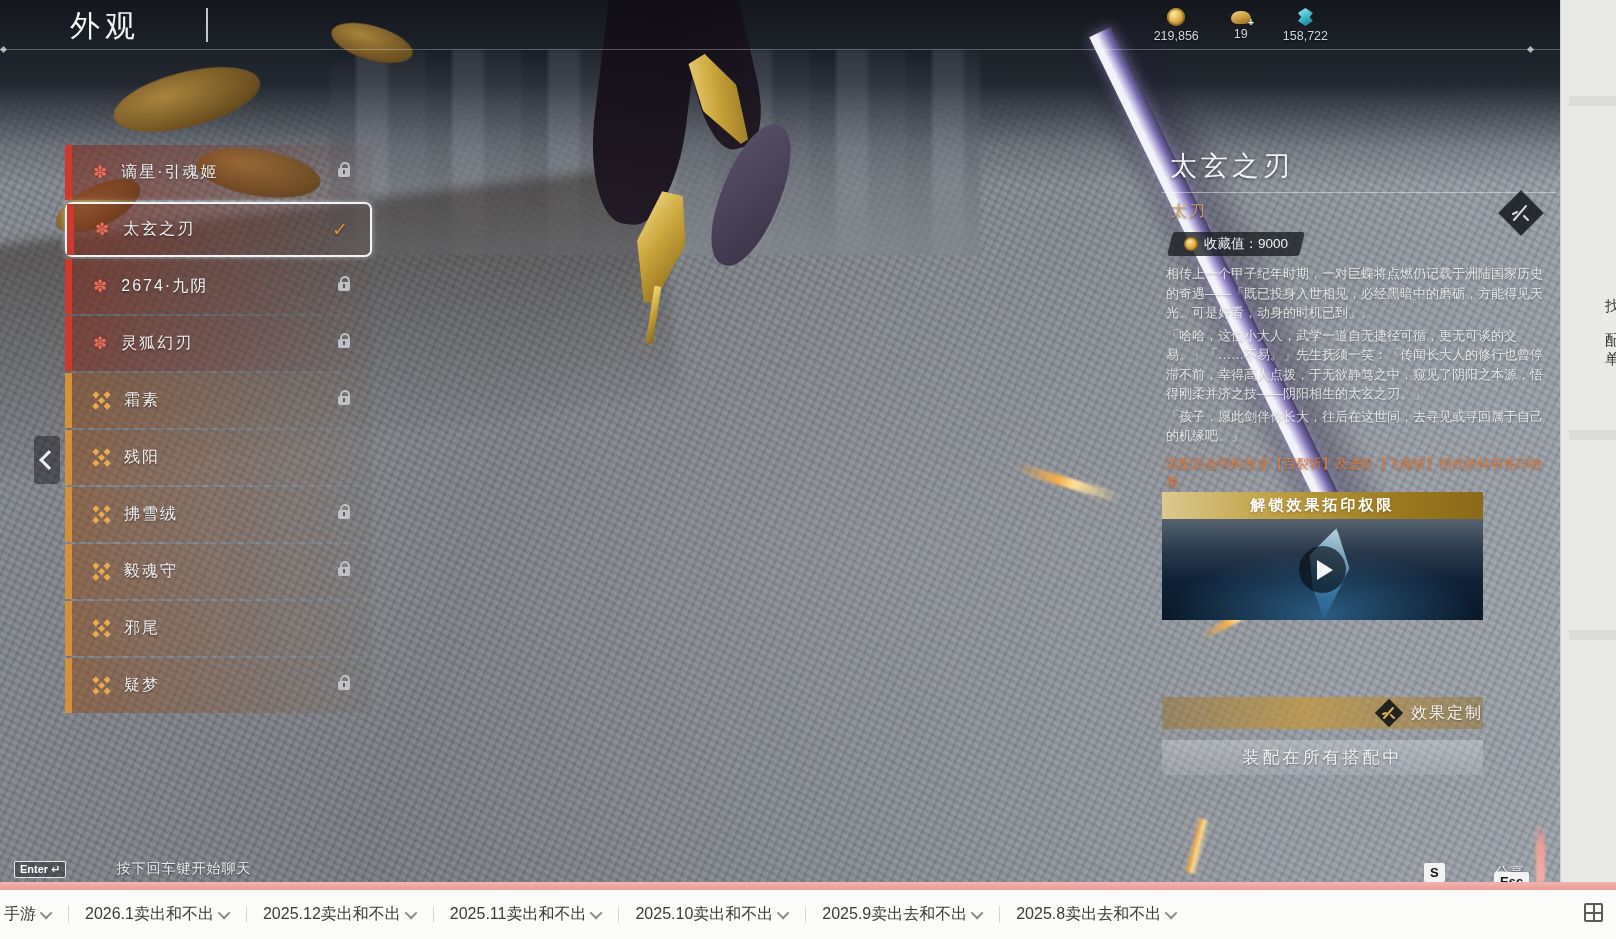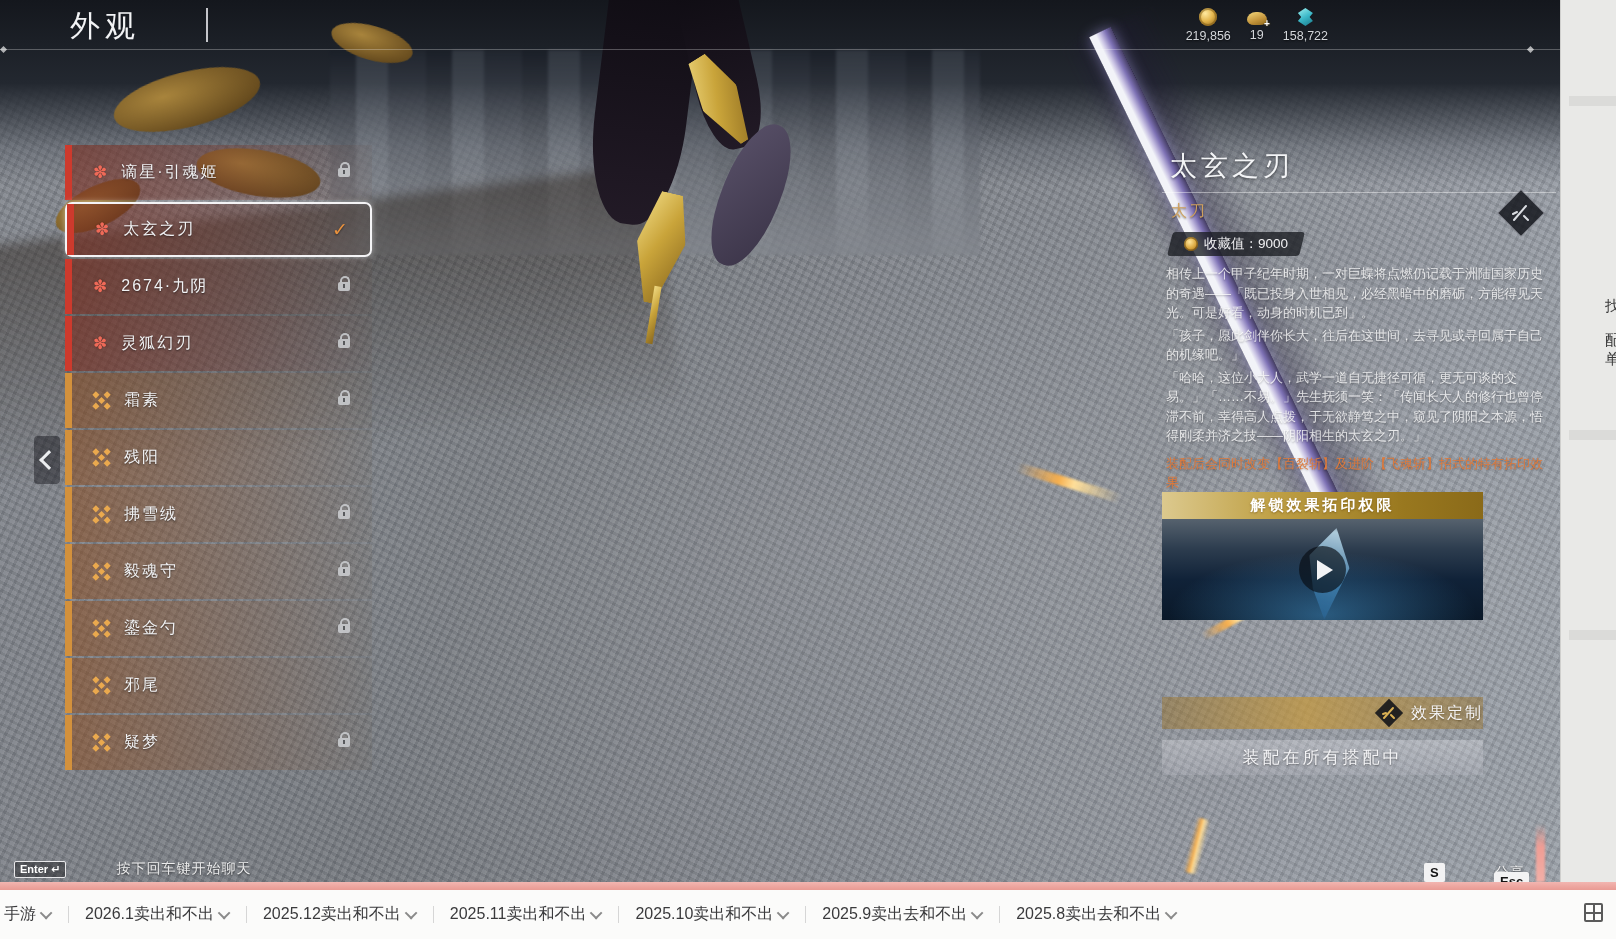--- a/index.html
+++ b/index.html
@@ -34,21 +34,21 @@
     box-shadow:0 0 14px rgba(190,185,255,0.45);}
   .glint{background:linear-gradient(90deg,rgba(245,170,70,0),#f5ae4e 40%,#ffdf9a 55%,rgba(245,170,70,0));filter:blur(1px);border-radius:4px;}
 
   
   .gtitle{left:70px;top:6px;font-size:30px;letter-spacing:5px;color:#f2f3f5;}
   .gcursor{left:206px;top:8px;width:2px;height:34px;background:rgba(240,240,245,0.8);}
   .topline{left:0;top:49px;width:1560px;height:1px;background:rgba(255,255,255,0.28);}
   .tldiam{width:5px;height:5px;background:rgba(255,255,255,0.65);transform:rotate(45deg);top:47px;}
 
   
-  #currencies{left:1138px;top:8px;width:190px;display:flex;gap:16px;justify-content:flex-end;align-items:center;}
+  #currencies{left:1138px;top:8px;width:190px;display:flex;gap:32px;justify-content:flex-end;}
   .cur{display:flex;flex-direction:column;align-items:center;gap:3px;}
   .cur .val{font-size:12.5px;color:#d3d6da;text-shadow:0 1px 2px rgba(0,0,0,0.6);}
   .coin{width:18px;height:18px;border-radius:50%;
     background:radial-gradient(circle at 35% 30%, #ffe9a0, #e3b54d 45%, #9c6f1f 85%);
     box-shadow:inset 0 0 0 2px rgba(120,85,20,0.5);}
   .ingot{width:20px;height:13px;border-radius:45% 45% 35% 35%/60% 60% 40% 40%;margin-top:3px;position:relative;
     background:linear-gradient(160deg,#f4d87c,#c2933a 60%,#8d671c);}
   .ingot:after{content:"+";position:absolute;right:-3px;bottom:-4px;color:#fff;font-size:10px;font-weight:bold;text-shadow:0 0 2px #7a5a10;}
   .jade{width:15px;height:18px;
     background:linear-gradient(150deg,#9ff0ef,#3cb9c9 50%,#177687);
@@ -238,27 +238,20 @@
     </div>
     <div class="row gold">
       <span class="gpetal"></span>
       <span class="rlabel">毅魂守</span>
       <span class="rtrail">
           <span class="lock"></span>
         </span>
     </div>
     <div class="row gold">
       <span class="gpetal"></span>
-      <span class="rlabel">鎏金勺</span>
-      <span class="rtrail">
-          <span class="lock"></span>
-        </span>
-    </div>
-    <div class="row gold">
-      <span class="gpetal"></span>
       <span class="rlabel">邪尾</span>
       <span class="rtrail"></span>
     </div>
     <div class="row gold">
       <span class="gpetal"></span>
       <span class="rlabel">疑梦</span>
       <span class="rtrail">
           <span class="lock"></span>
         </span>
     </div>
@@ -276,22 +269,22 @@
     <svg width="22" height="22" viewBox="0 0 22 22">
         <path d="M4 18 L16 4 M14 14 L18 18 M3 12 L7 10" stroke="#dadde2" stroke-width="2" fill="none" stroke-linecap="round"></path>
       </svg>
   </div>
   <div class="abs cbadge">
     <span class="cicon"></span>
     <span class="ctext">收藏值：9000</span>
   </div>
   <div id="desc" class="abs">
     <p>相传上一个甲子纪年时期，一对巨蝶将点燃仍记载于洲陆国家历史的奇遇——「既已投身入世相见，必经黑暗中的磨砺，方能得见天光。可是好看，动身的时机已到」。</p>
+    <p>「哈哈，这位小大人，武学一道自无捷径可循，更无可谈的交易。」「……不易。」先生抚须一笑：「传闻长大人的修行也曾停滞不前，幸得高人点拨，于无欲静笃之中，窥见了阴阳之本源，悟得刚柔并济之技——阴阳相生的太玄之刃。」</p>
     <p>「孩子，愿此剑伴你长大，往后在这世间，去寻见或寻回属于自己的机缘吧。」</p>
-    <p>「哈哈，这位小大人，武学一道自无捷径可循，更无可谈的交易。」「……不易。」先生抚须一笑：「传闻长大人的修行也曾停滞不前，幸得高人点拨，于无欲静笃之中，窥见了阴阳之本源，悟得刚柔并济之技——阴阳相生的太玄之刃。」</p>
     <p class="warn">装配后会同时改变【百裂斩】及进阶【飞魂斩】招式的特有拓印效果</p>
     <p class="warn">解锁效果后，太玄之刃的光影将与众之不同。</p>
   </div>
   <div class="abs banner">解锁效果拓印权限</div>
   <div class="abs video">
     <span class="vfx"></span>
     <span class="playbtn">
         <i></i>
       </span>
   </div>

